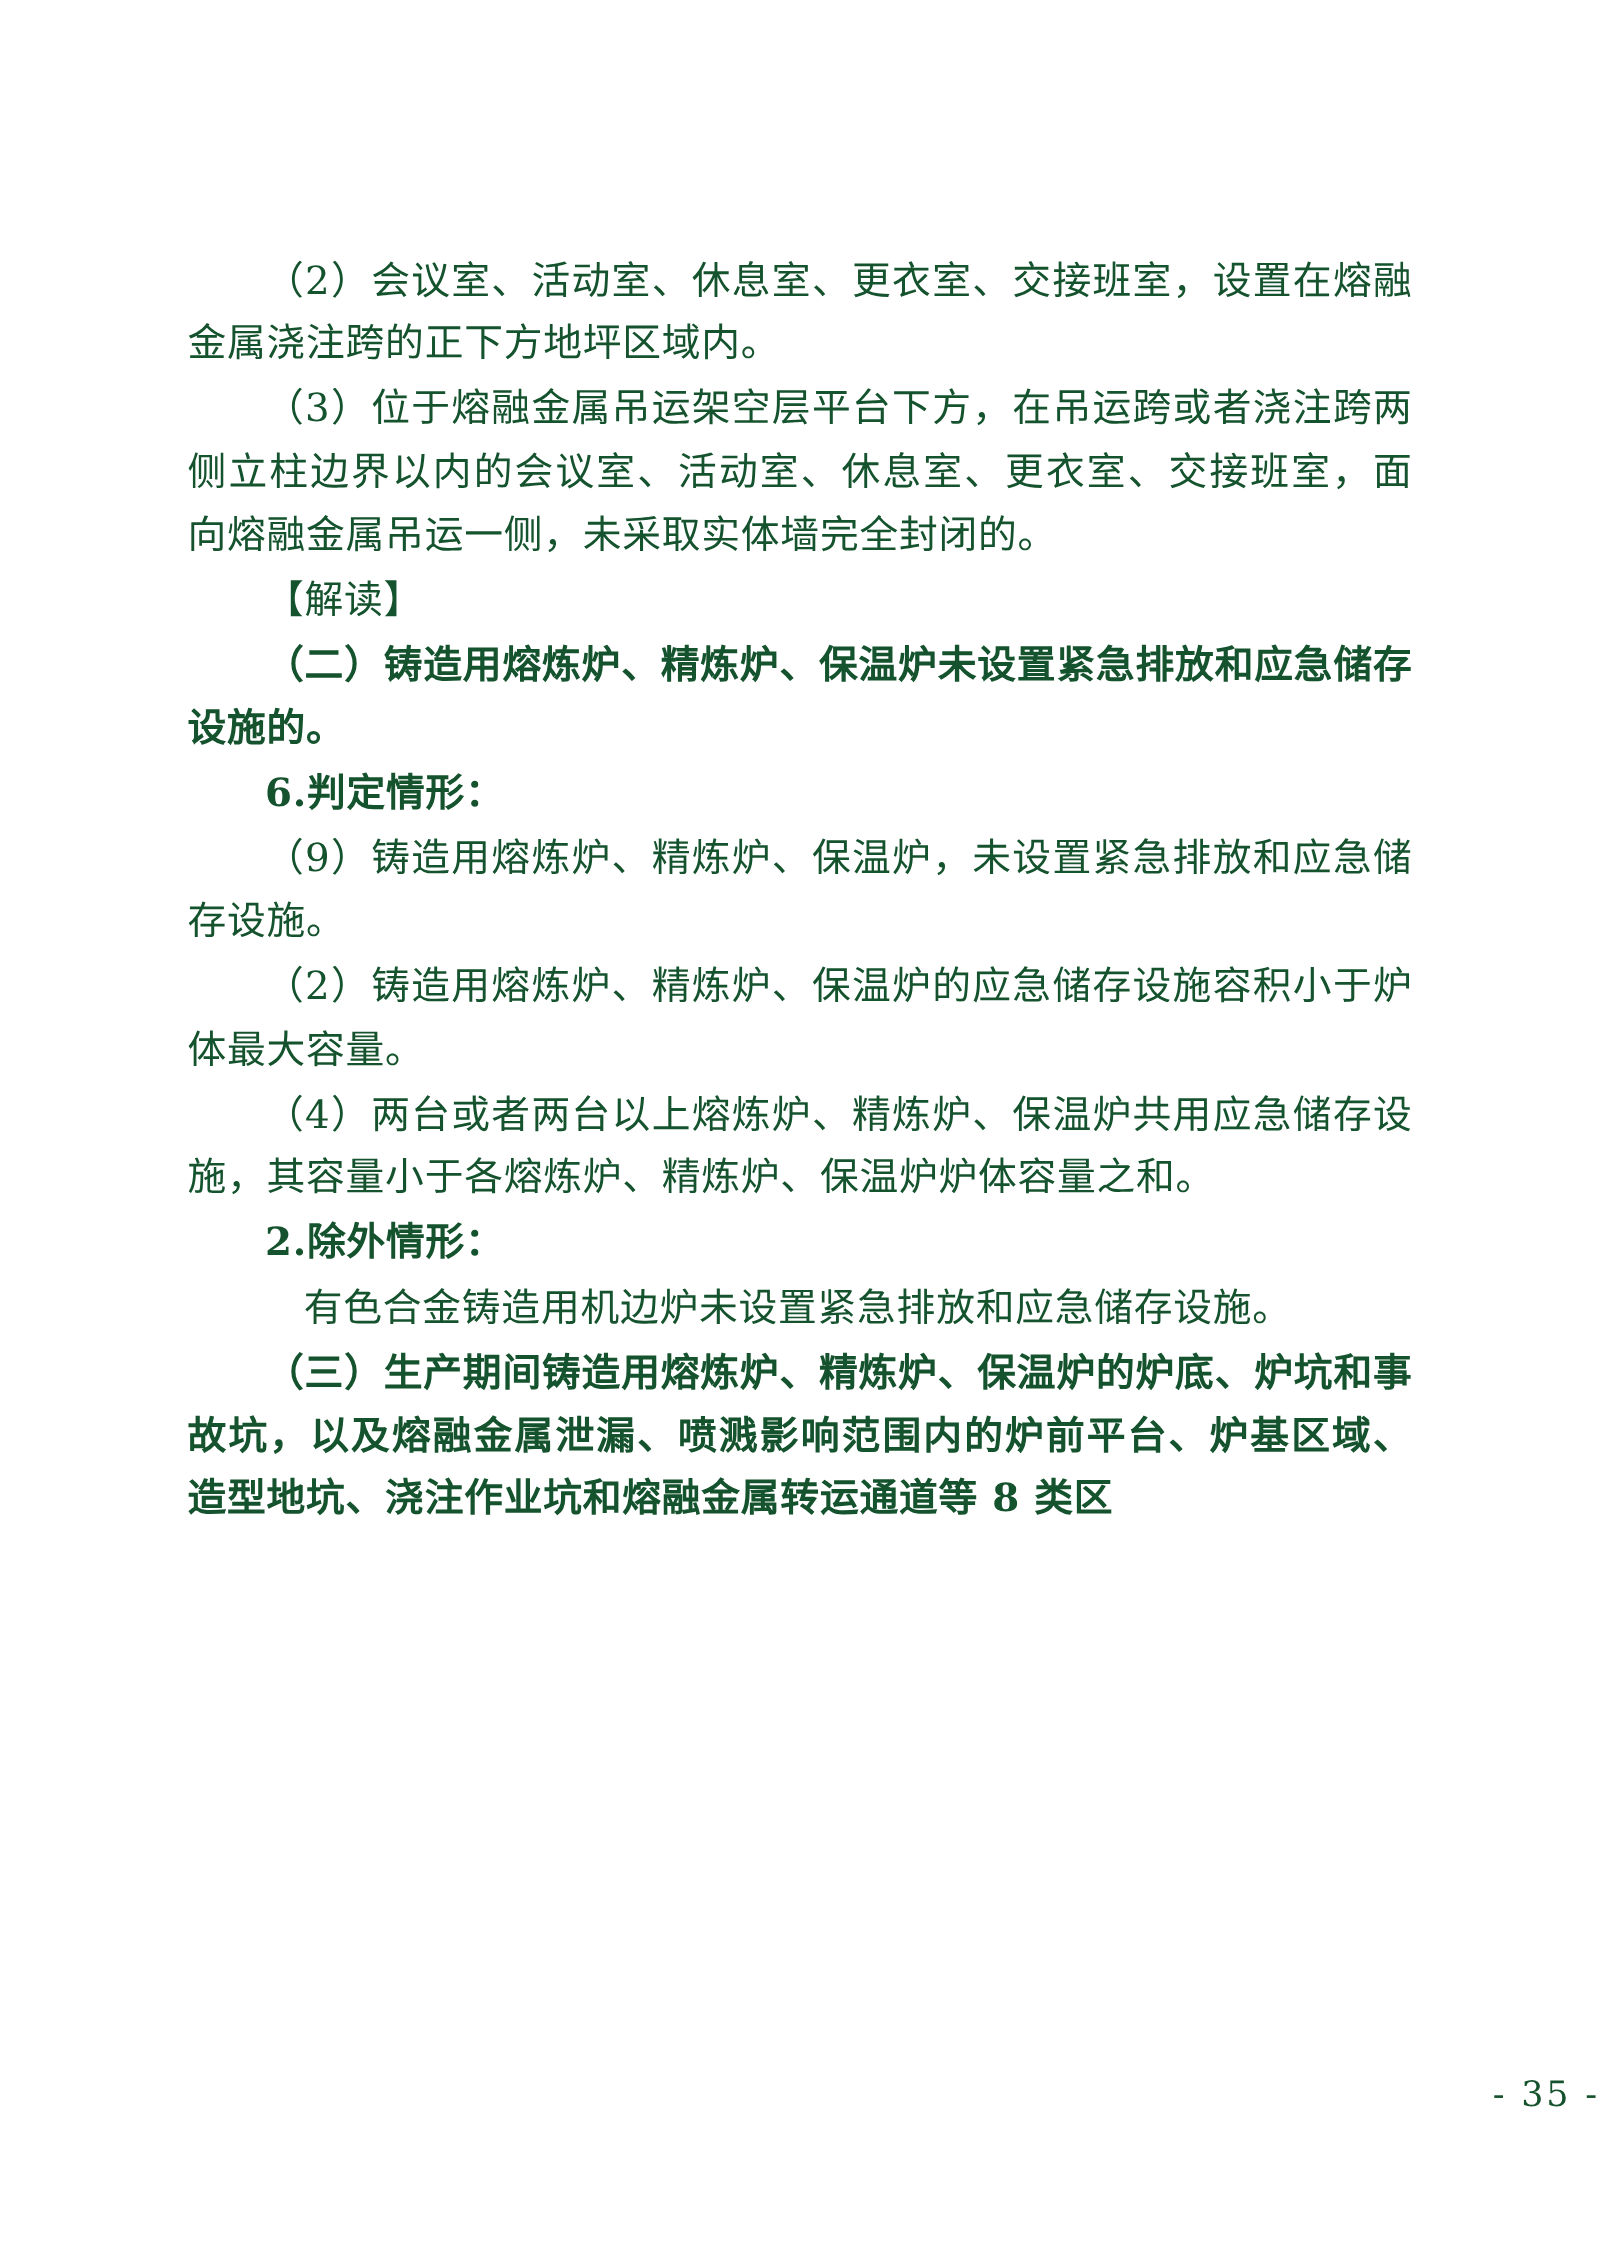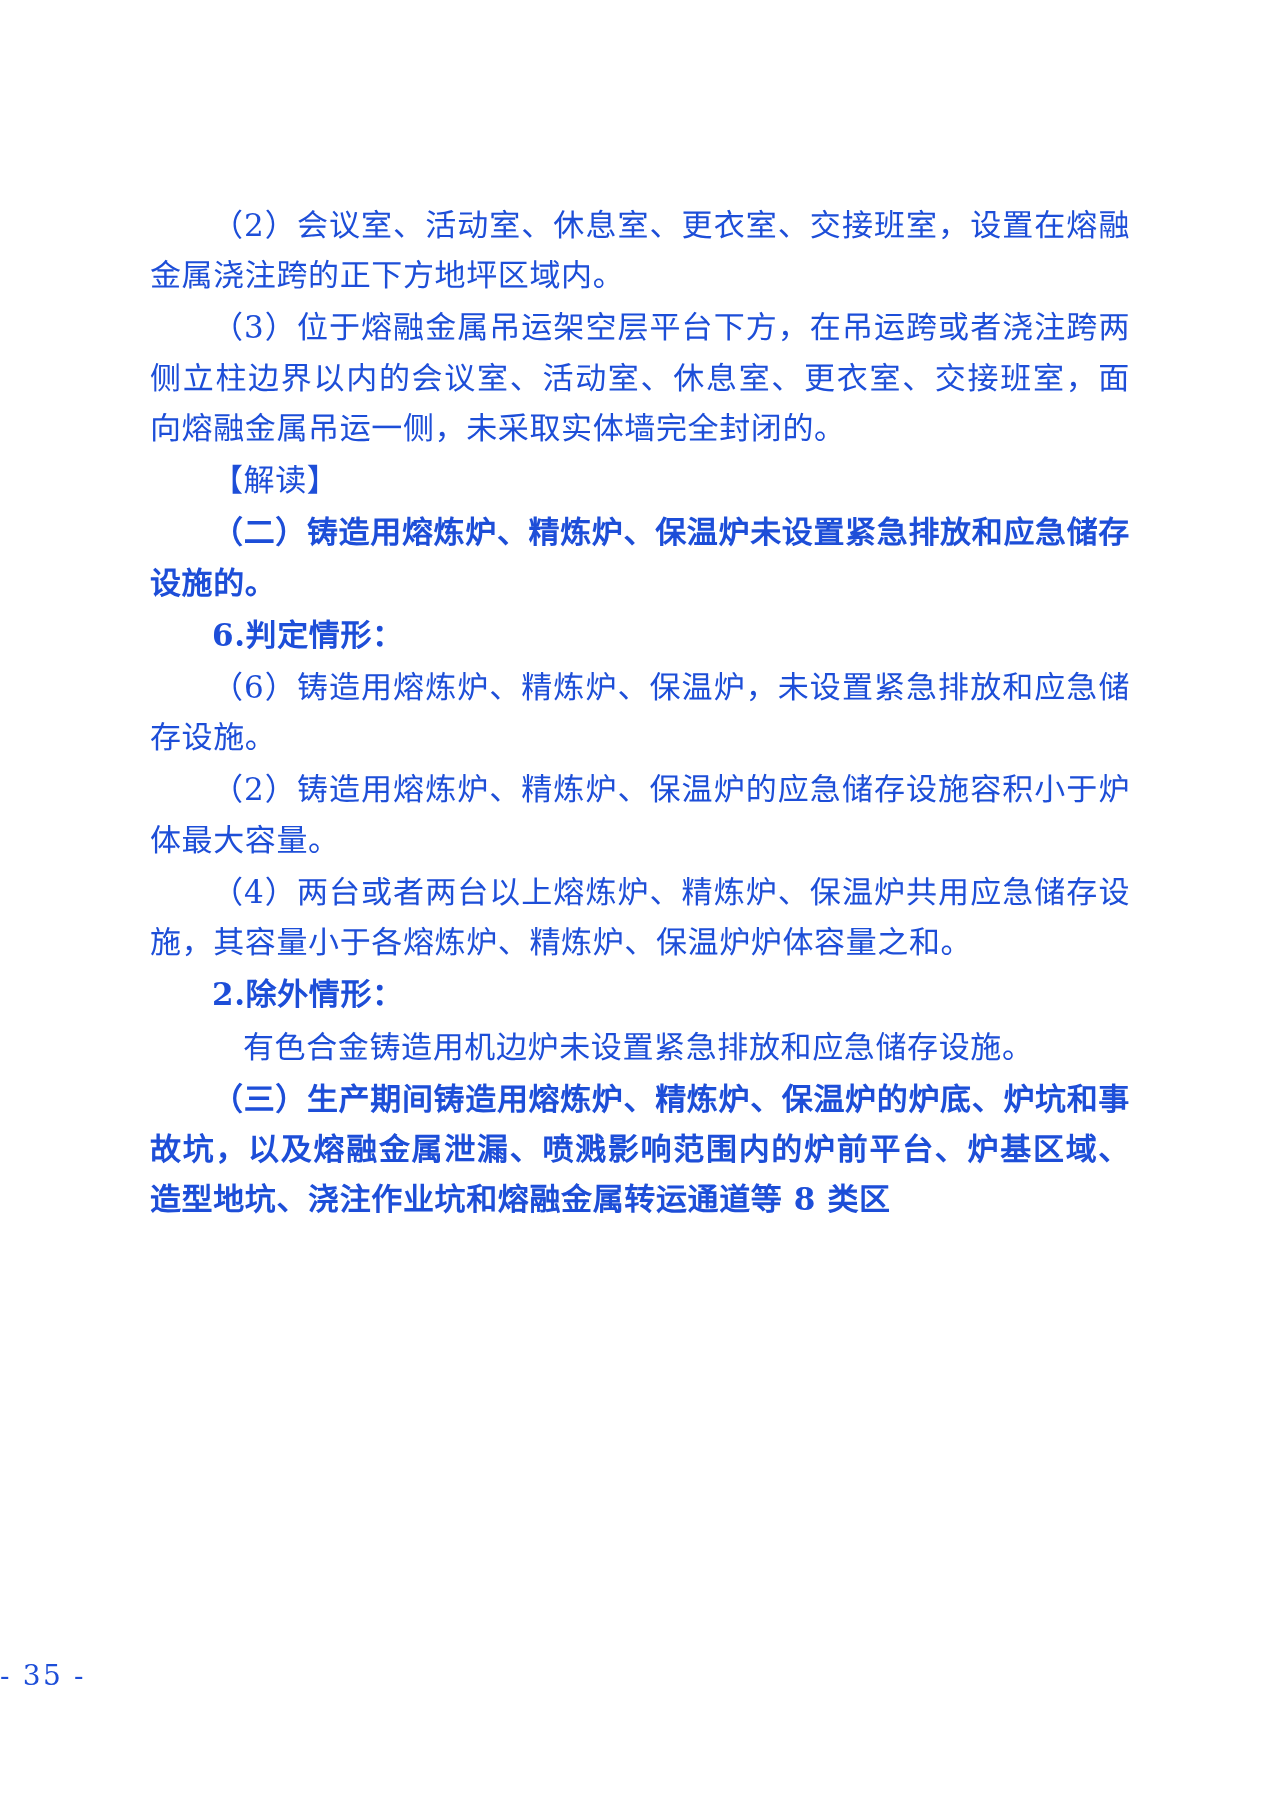--- a/index.html
+++ b/index.html
@@ -9,21 +9,21 @@
   }
   .page {
     position: relative;
     width: 1280px;
     height: 1810px;
     margin: 0 auto;
     background: #ffffff;
     box-sizing: border-box;
     padding: 200px 150px 0 150px;
     font-family: "DejaVu Serif", "Liberation Serif", serif;
-    color: #1d4ed8;
+    color: #14532d;
   }
   .body-text {
     font-size: 31px;
     line-height: 1.62;
     letter-spacing: 0.02em;
     text-align: justify;
     text-justify: inter-ideograph;
   }
   .para {
     margin: 0 0 2px 0;
@@ -33,37 +33,37 @@
     font-weight: bold;
   }
   .sub-indent {
     text-indent: 3em;
   }
   .footer {
     position: absolute;
     left: 0;
     right: 0;
     bottom: 118px;
-    text-align: left;
+    text-align: right;
     font-size: 28px;
     font-family: "DejaVu Serif", "Liberation Serif", serif;
     letter-spacing: 0.08em;
   }
 </style>
 </head>
 <body>
 
 <div class="page">
   <div class="body-text">
     <p class="para">（2）会议室、活动室、休息室、更衣室、交接班室，设置在熔融金属浇注跨的正下方地坪区域内。</p>
     <p class="para">（3）位于熔融金属吊运架空层平台下方，在吊运跨或者浇注跨两侧立柱边界以内的会议室、活动室、休息室、更衣室、交接班室，面向熔融金属吊运一侧，未采取实体墙完全封闭的。</p>
     <p class="para">【解读】</p>
     <p class="para bold">（二）铸造用熔炼炉、精炼炉、保温炉未设置紧急排放和应急储存设施的。</p>
     <p class="para bold">6.判定情形：</p>
-    <p class="para">（6）铸造用熔炼炉、精炼炉、保温炉，未设置紧急排放和应急储存设施。</p>
+    <p class="para">（9）铸造用熔炼炉、精炼炉、保温炉，未设置紧急排放和应急储存设施。</p>
     <p class="para">（2）铸造用熔炼炉、精炼炉、保温炉的应急储存设施容积小于炉体最大容量。</p>
     <p class="para">（4）两台或者两台以上熔炼炉、精炼炉、保温炉共用应急储存设施，其容量小于各熔炼炉、精炼炉、保温炉炉体容量之和。</p>
     <p class="para bold">2.除外情形：</p>
     <p class="para sub-indent">有色合金铸造用机边炉未设置紧急排放和应急储存设施。</p>
     <p class="para bold">（三）生产期间铸造用熔炼炉、精炼炉、保温炉的炉底、炉坑和事故坑，以及熔融金属泄漏、喷溅影响范围内的炉前平台、炉基区域、造型地坑、浇注作业坑和熔融金属转运通道等 8 类区</p>
   </div>
 
   <div class="footer">- 35 -</div>
 </div>
 

